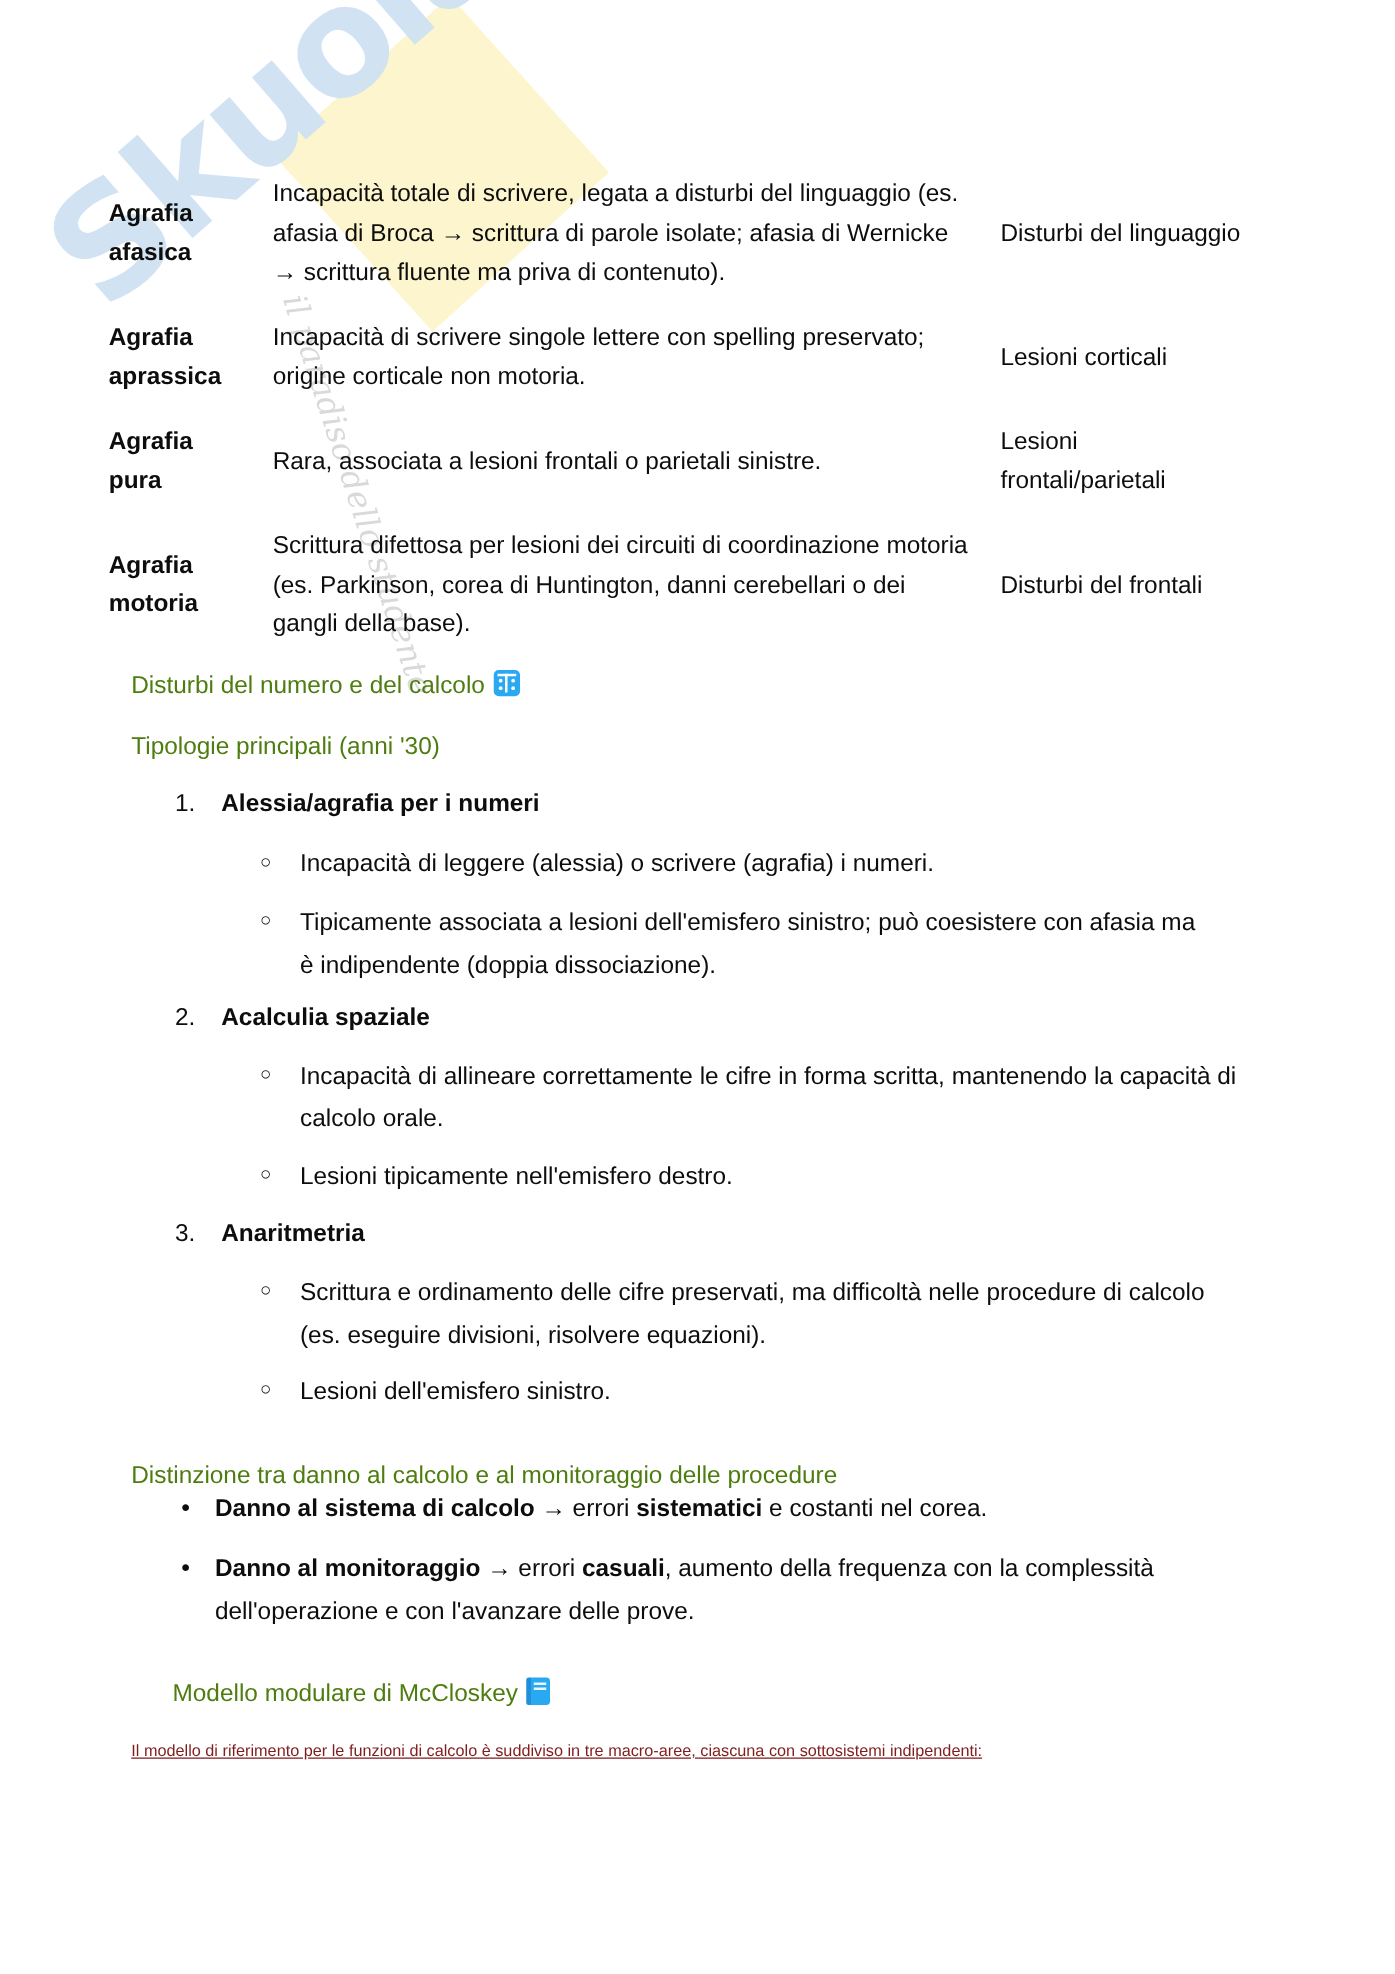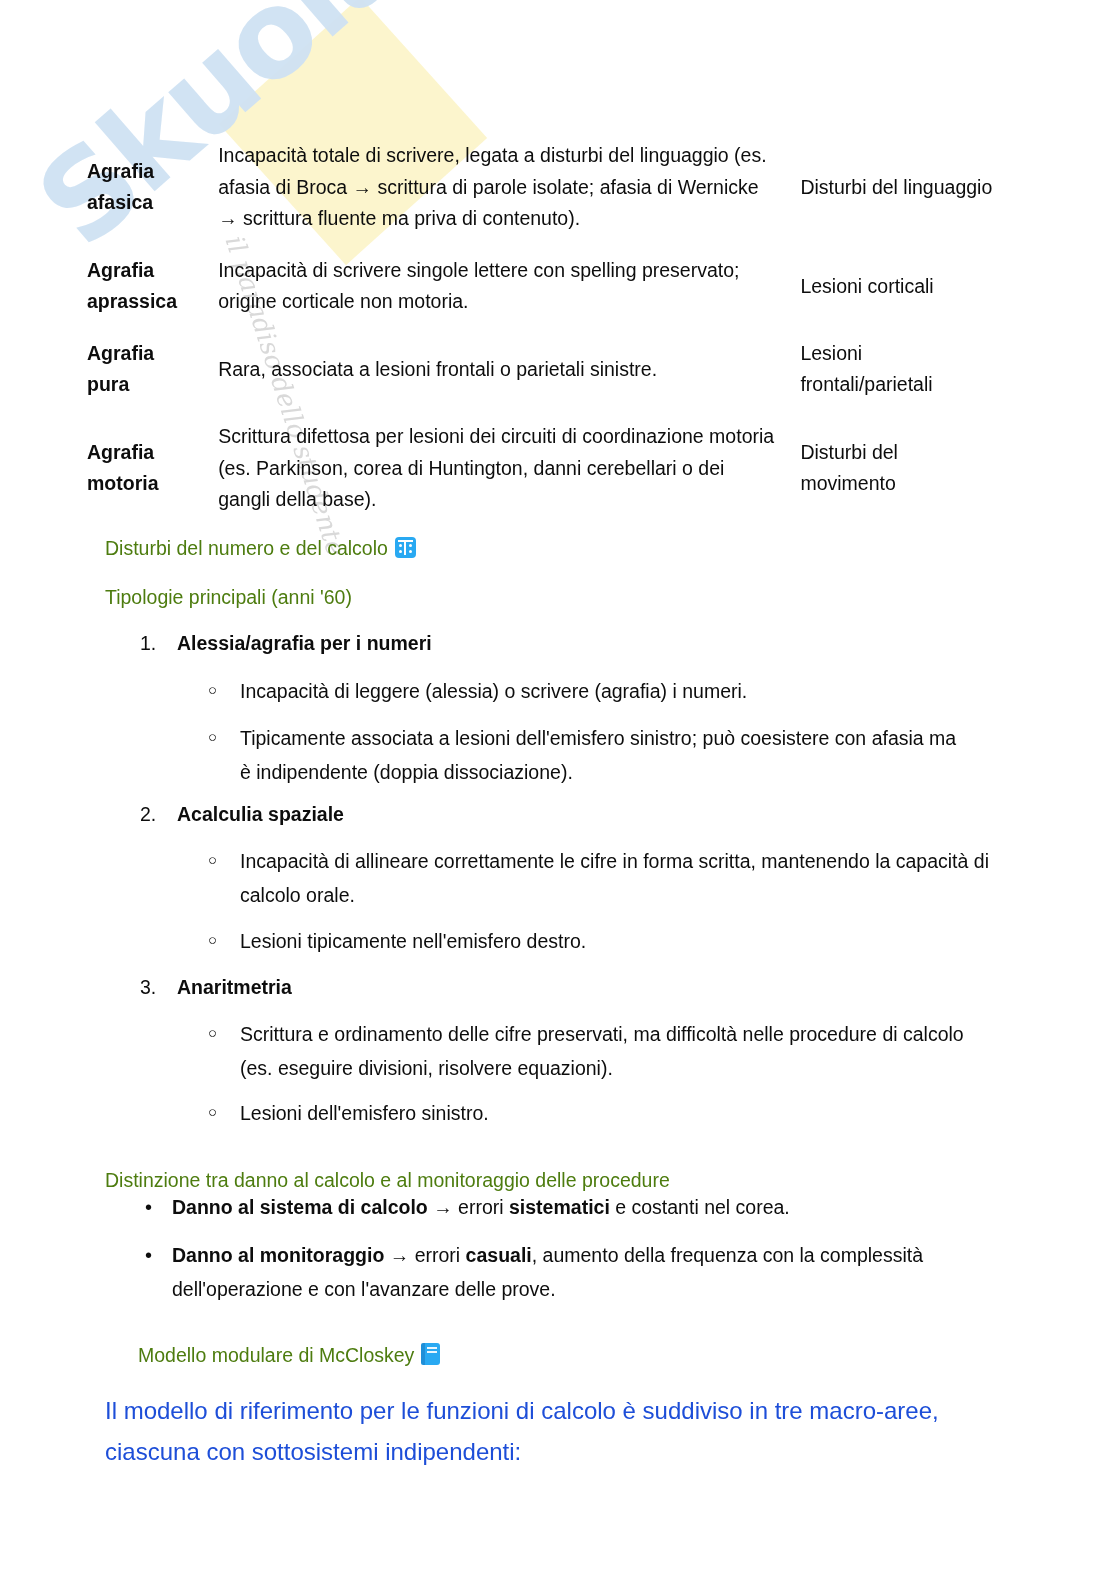--- a/index.html
+++ b/index.html
@@ -105,23 +105,24 @@
   .h-bold {
     position: absolute;
     font-size: 19.5px;
     font-weight: 400;
     line-height: 1.5;
     color: #4d7c0f;
     white-space: nowrap;
   }
   .para {
     position: absolute;
-    font-size: 24px;
+    font-size: 13px;
     line-height: 1.72;
-    color: #1d4ed8;
+    color: #7f1d1d;
+    text-decoration: underline;
   }
 
   
   .emoji {
     display: inline-block;
     vertical-align: -3px;
     margin-left: 7px;
   }
   .emoji-numbers {
     width: 21px; height: 21px;
@@ -263,35 +264,35 @@
           </td>
           <td class="col-desc">Rara, associata a lesioni frontali o parietali sinistre.</td>
           <td class="col-cause">Lesioni frontali/parietali</td>
         </tr>
         <tr>
           <td class="col-term">
             <span class="term-line">Agrafia</span>
             <span class="term-line">motoria</span>
           </td>
           <td class="col-desc">Scrittura difettosa per lesioni dei circuiti di coordinazione motoria (es. Parkinson, corea di Huntington, danni cerebellari o dei gangli della base).</td>
-          <td class="col-cause">Disturbi del movimento</td>
+          <td class="col-cause">Disturbi del frontali</td>
         </tr>
       </tbody>
     </table>
 
     <div class="h-bold" style="left:105px; top:534px;">
       <span>Disturbi del numero e del calcolo</span><span class="emoji emoji-numbers"><span class="emoji-num-dots">
             <i style="left:4px;top:7px;"></i>
             <i style="left:4px;top:13px;"></i>
             <i style="left:14px;top:7px;"></i>
             <i style="left:14px;top:13px;"></i>
           </span></span>
     </div>
 
-    <div class="h-bold" style="left:105px; top:583px;">Tipologie principali (anni '60)</div>
+    <div class="h-bold" style="left:105px; top:583px;">Tipologie principali (anni '30)</div>
 
     <div class="num-item" style="left:140px; top:629px; width:860px;">
       <span class="num-marker">1.</span>
       <span class="num-label">Alessia/agrafia per i numeri</span>
     </div>
     <div class="sub-item" style="left:208px; top:675px; width:790px;">
       <span class="sub-marker">○</span>
       <span class="sub-text">Incapacità di leggere (alessia) o scrivere (agrafia) i numeri.</span>
     </div>
     <div class="sub-item" style="left:208px; top:722px; width:760px;">

